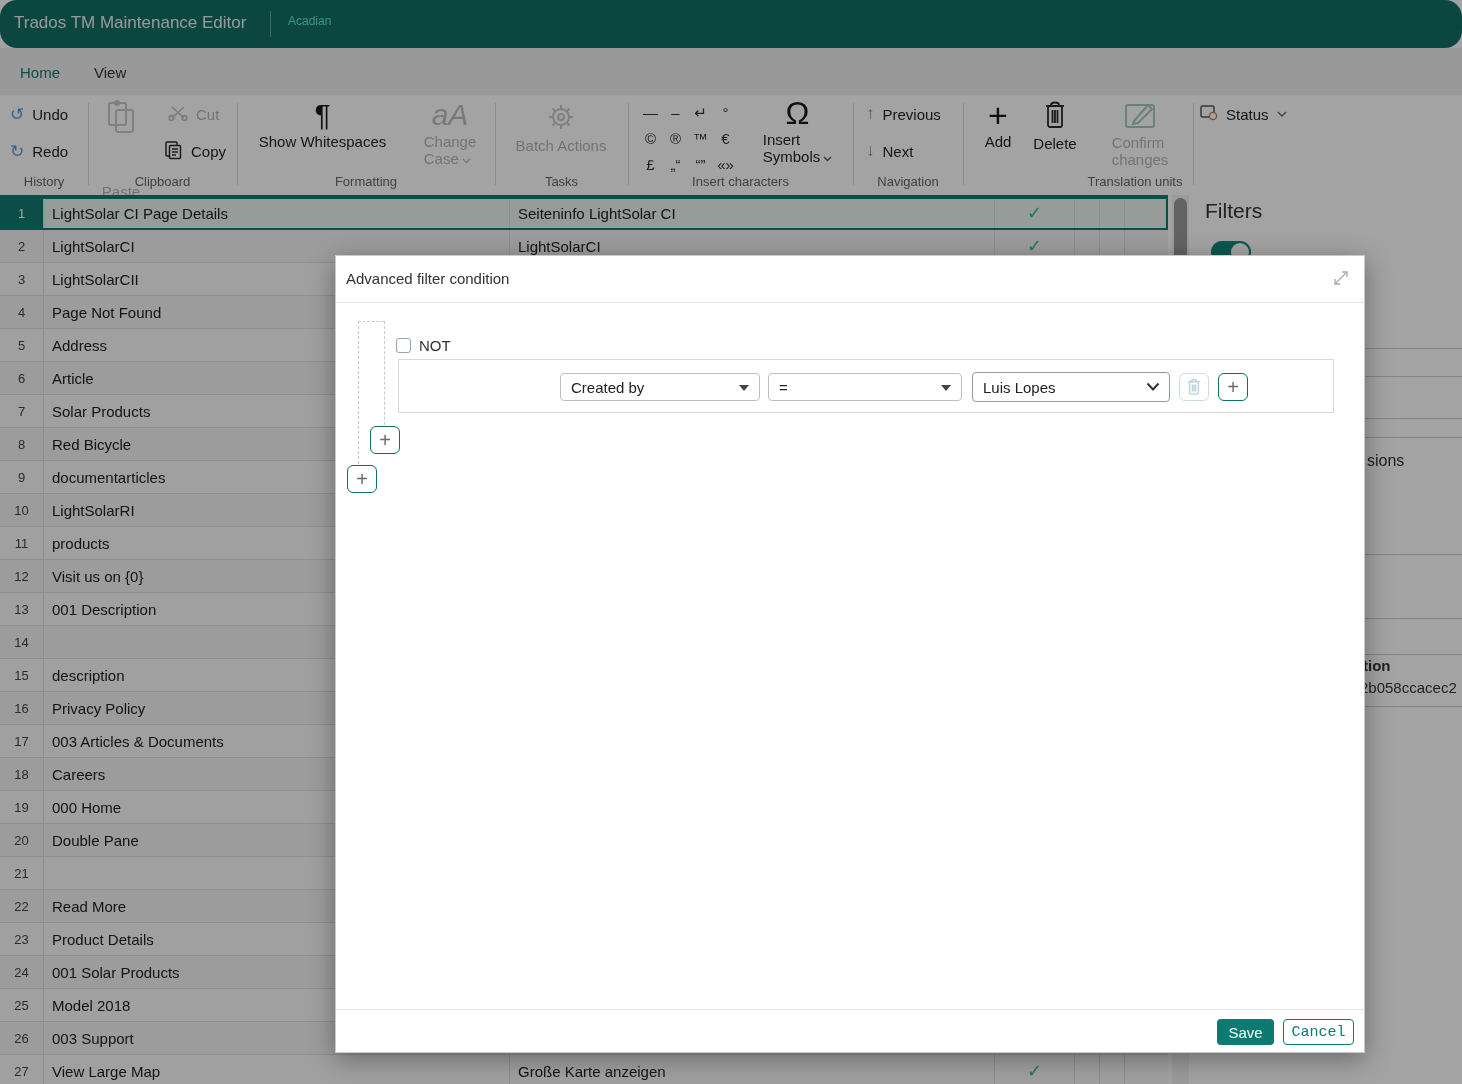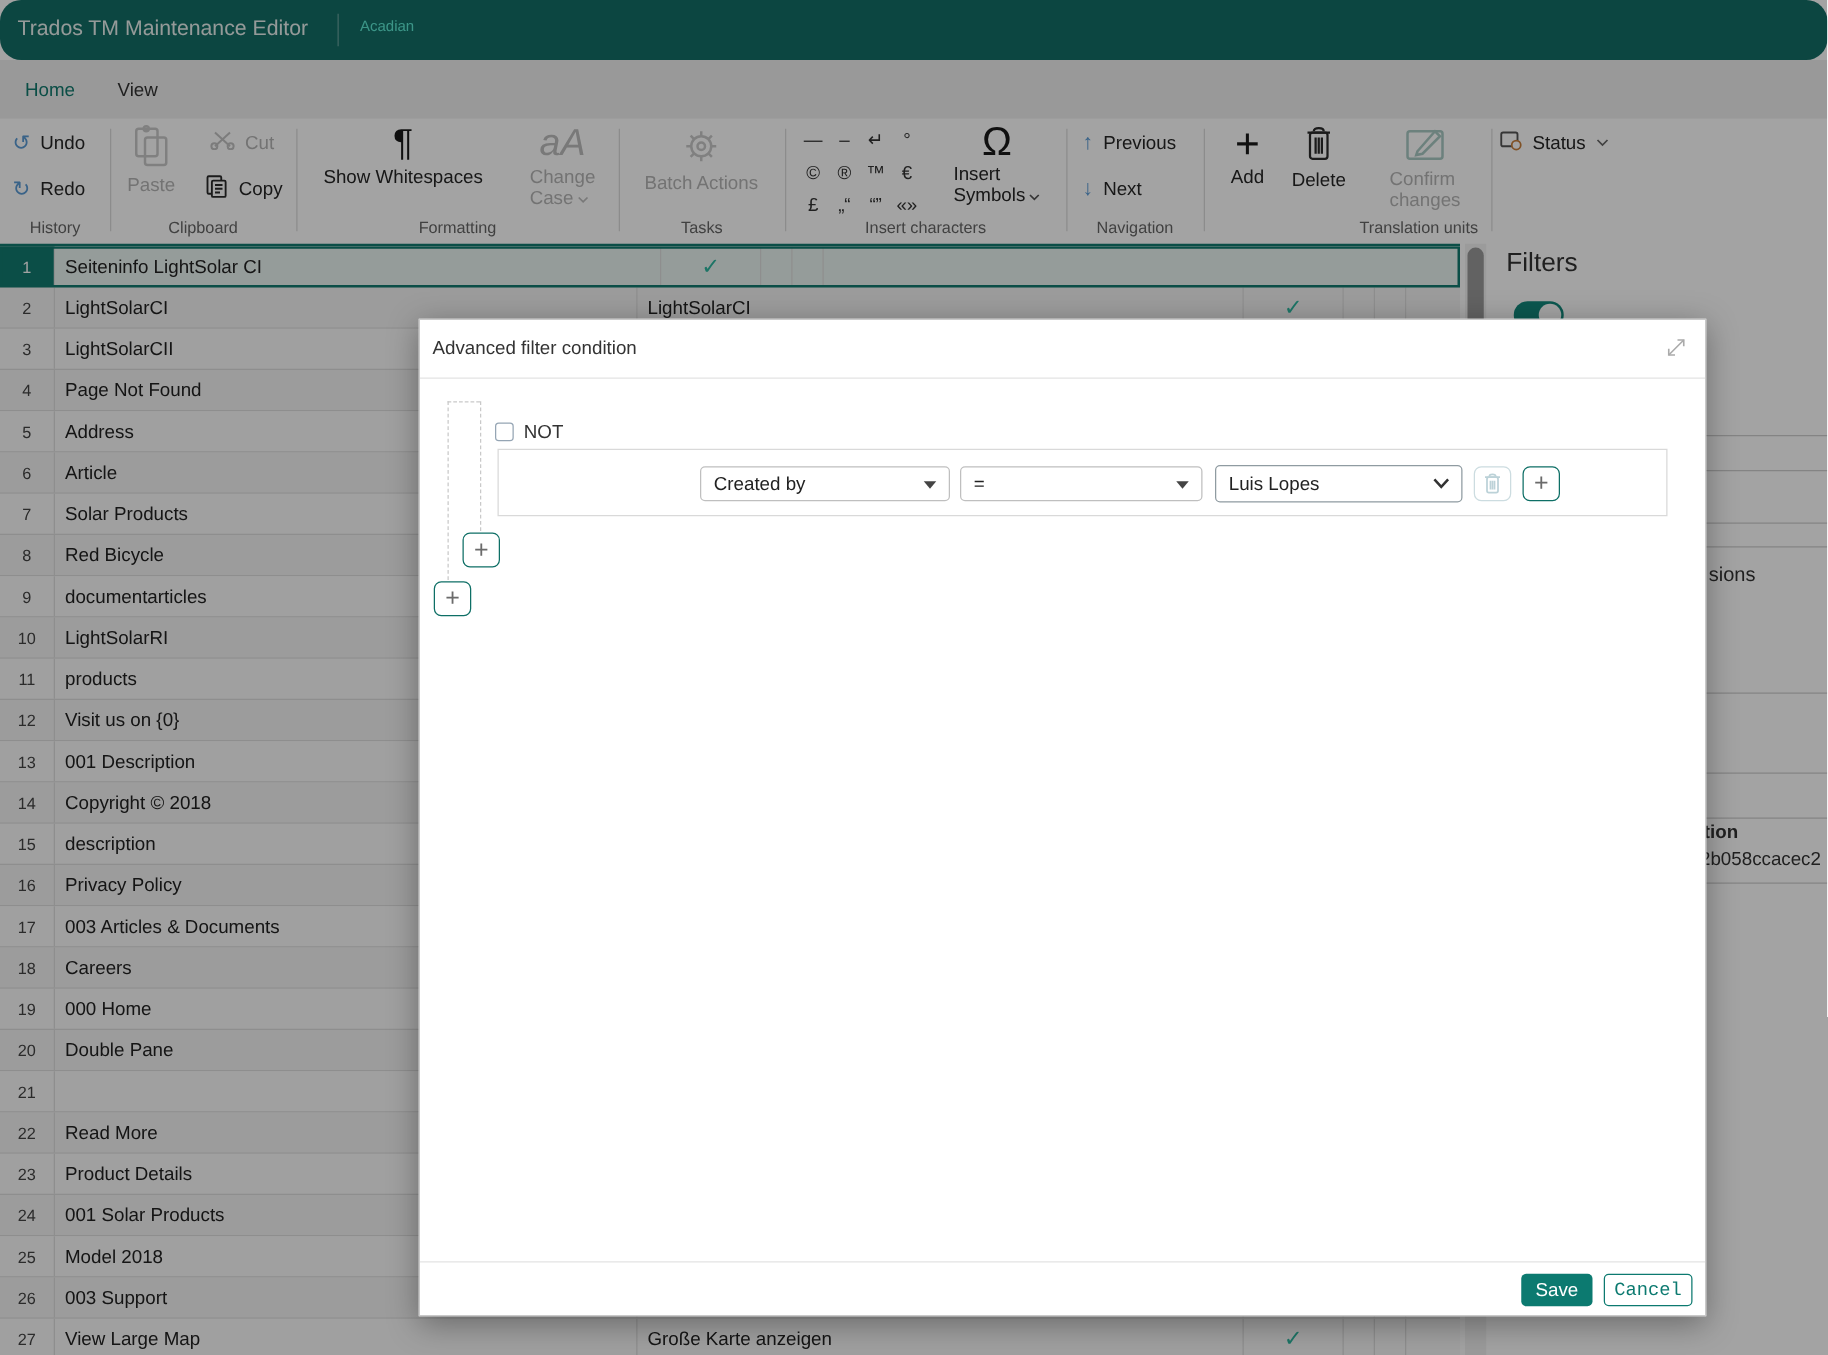--- a/index.html
+++ b/index.html
@@ -117,21 +117,21 @@
       <span class="ar">↺</span>
       <span>Undo</span>
     </div>
     <div class="tb-row" style="left:10px; top:44px;">
       <span class="ar">↻</span>
       <span>Redo</span>
     </div>
     <div class="grp-label" style="left:0; width:88px;">History</div>
     <div class="tb-sep" style="left:88px;"></div>
 
-    <div class="tb-col dis" style="left:92px; top:5px; width:58px;">
+    <div class="tb-col dis" style="left:92px; top:5px; width:58px;gap:44px;">
       <span>
         <svg width="34" height="36" viewBox="0 0 34 36">
             <g fill="none" stroke="#c9c9c9" stroke-width="2">
           <rect x="5" y="3" width="17" height="22" rx="2"></rect>
               <rect x="12" y="10" width="17" height="22" rx="2"></rect>
           <circle cx="13" cy="3" r="2"></circle>
             </g>
           </svg>
       </span>
       <span>Paste</span>
@@ -286,20 +286,21 @@
       <svg width="10" height="7" viewBox="0 0 10 7">
           <polyline points="1,1 5,5 9,1" fill="none" stroke="#666" stroke-width="1.4"></polyline>
         </svg>
     </div>
   </div>
 
   <div class="grid">
     <div>
   <div class="row selected">
     <div class="cell num">1</div>
+    <div class="cell src">LightSolar CI Page Details</div>
     <div class="cell tgt">Seiteninfo LightSolar CI</div>
     <div class="cell chk">✓</div>
     <div class="cell c2"></div>
     <div class="cell c3"></div>
     <div class="cell c4"></div>
   </div>
 
   <div class="row">
     <div class="cell num">2</div>
     <div class="cell src">LightSolarCI</div>
@@ -415,21 +416,20 @@
     <div class="cell src">001 Description</div>
     <div class="cell tgt"></div>
     <div class="cell chk"></div>
     <div class="cell c2"></div>
     <div class="cell c3"></div>
     <div class="cell c4"></div>
   </div>
 
   <div class="row">
     <div class="cell num">14</div>
-    <div class="cell src">Copyright © 2018</div>
     <div class="cell tgt"></div>
     <div class="cell chk"></div>
     <div class="cell c2"></div>
     <div class="cell c3"></div>
     <div class="cell c4"></div>
   </div>
 
   <div class="row">
     <div class="cell num">15</div>
     <div class="cell src">description</div>

